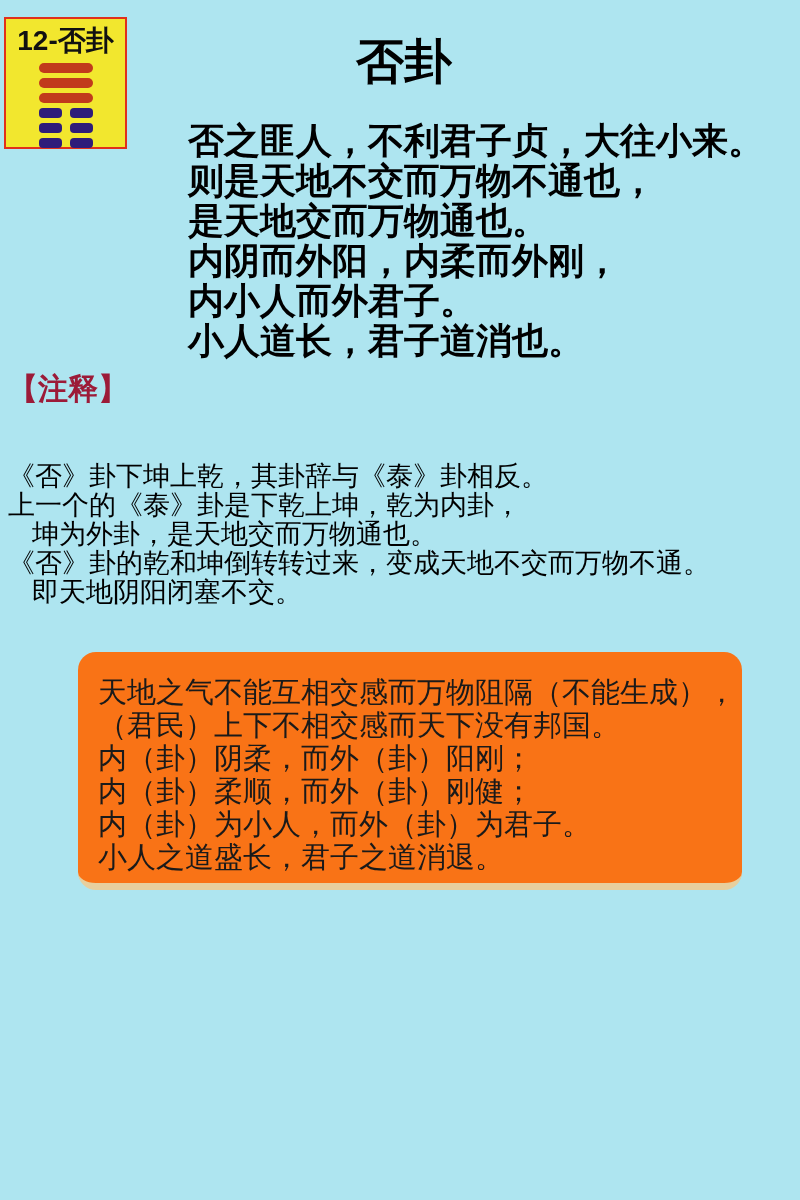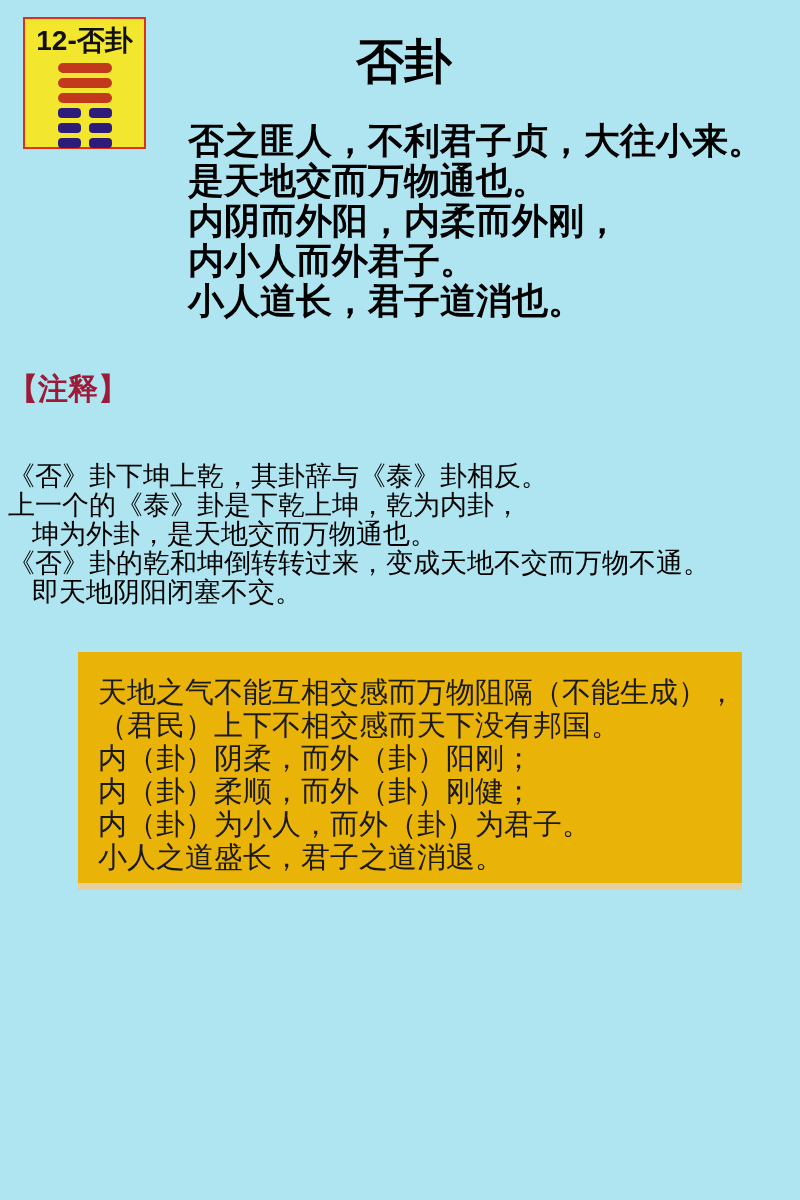--- a/index.html
+++ b/index.html
@@ -9,21 +9,21 @@
     height: 1200px;
     background: #aee5f0;
     overflow: hidden;
     font-family: "Liberation Serif", serif;
     color: #000;
   }
 
   
   .badge {
     position: absolute;
-    left: 23px;
+    left: 4px;
     top: 17px;
     width: 123px;
     height: 132px;
     background: #f2e72e;
     border: 2px solid #0f766e;
     box-sizing: border-box;
   }
   .badge-label {
     margin-top: 7px;
     text-align: center;
@@ -139,37 +139,38 @@
           <div class="seg" style="background: rgb(46, 28, 122);"></div>
           <div class="seg" style="background: rgb(46, 28, 122);"></div>
         </div>
       </div>
   </div>
 
   <h1 class="title">否卦</h1>
 
   <div class="scripture">
     <div class="s-line">否之匪人，不利君子贞，大往小来。</div>
+    <div class="s-line">则是天地不交而万物不通也，</div>
     <div class="s-line">是天地交而万物通也。</div>
     <div class="s-line">内阴而外阳，内柔而外刚，</div>
     <div class="s-line">内小人而外君子。</div>
     <div class="s-line">小人道长，君子道消也。</div>
   </div>
 
   <div class="note-heading" style="color: rgb(156, 27, 56);">【注释】</div>
 
   <div class="annotation">
     <div class="a-line">《否》卦下坤上乾，其卦辞与《泰》卦相反。</div>
     <div class="a-line">上一个的《泰》卦是下乾上坤，乾为内卦，</div>
     <div class="a-line indent">坤为外卦，是天地交而万物通也。</div>
     <div class="a-line">《否》卦的乾和坤倒转转过来，变成天地不交而万物不通。</div>
     <div class="a-line indent">即天地阴阳闭塞不交。</div>
   </div>
 
-  <div class="trans-box" style="background: #eab308;">
+  <div class="trans-box" style="background: #f97316; border-radius: 18px;">
     <div class="t-line">天地之气不能互相交感而万物阻隔（不能生成），</div>
     <div class="t-line">（君民）上下不相交感而天下没有邦国。</div>
     <div class="t-line">内（卦）阴柔，而外（卦）阳刚；</div>
     <div class="t-line">内（卦）柔顺，而外（卦）刚健；</div>
     <div class="t-line">内（卦）为小人，而外（卦）为君子。</div>
     <div class="t-line">小人之道盛长，君子之道消退。</div>
   </div>
 
 </div>
 

